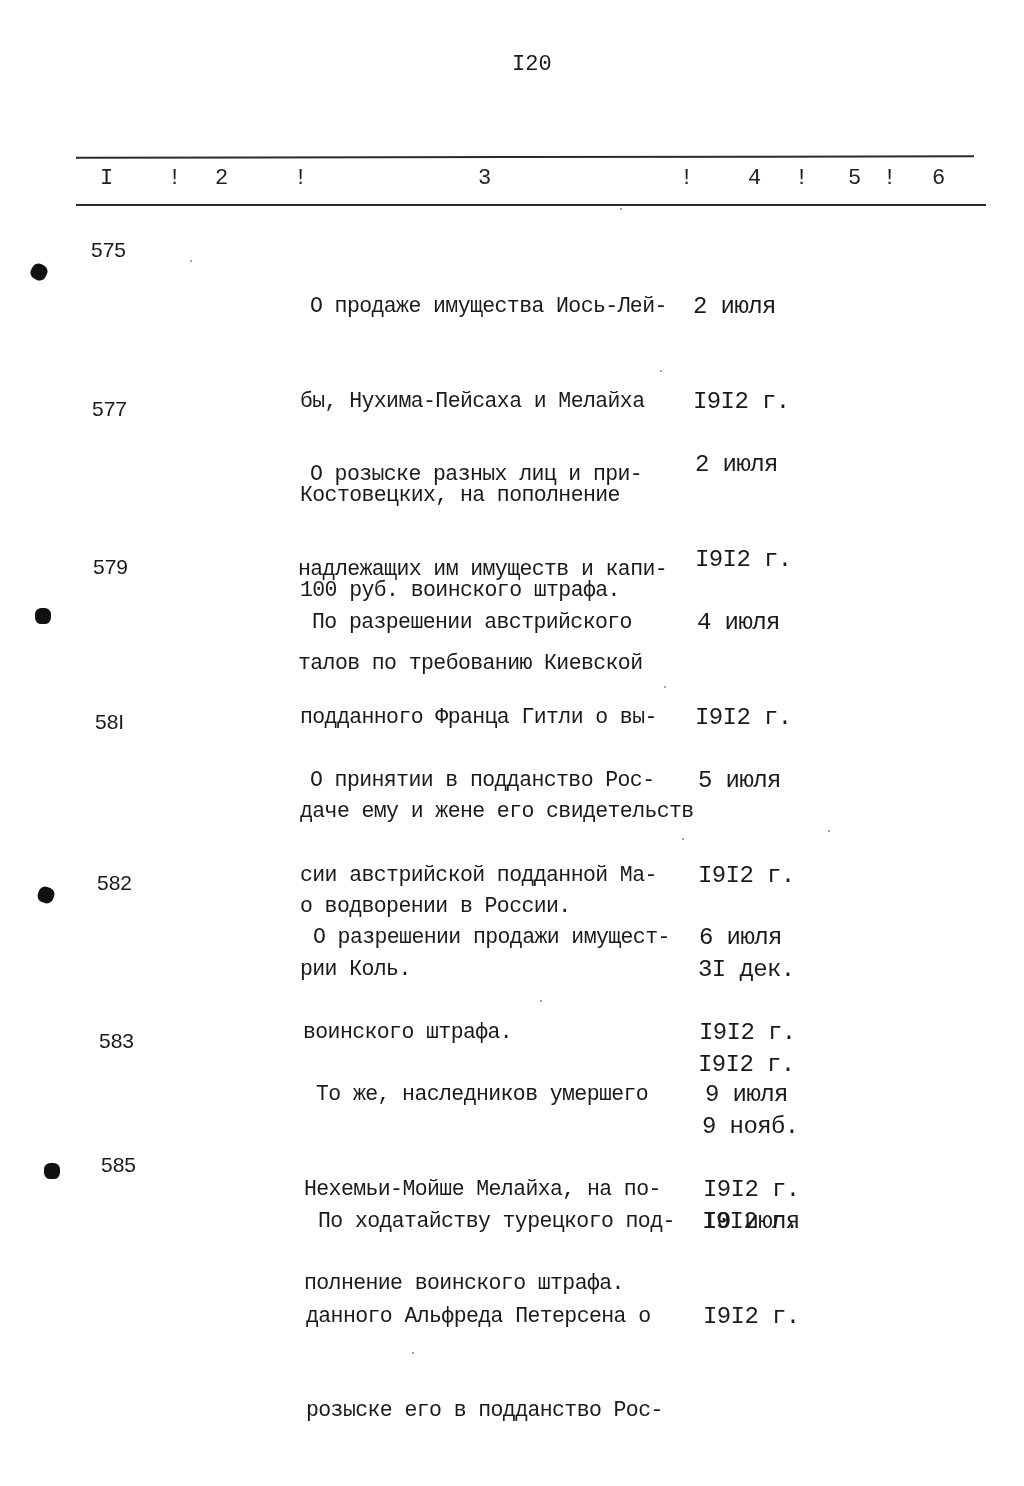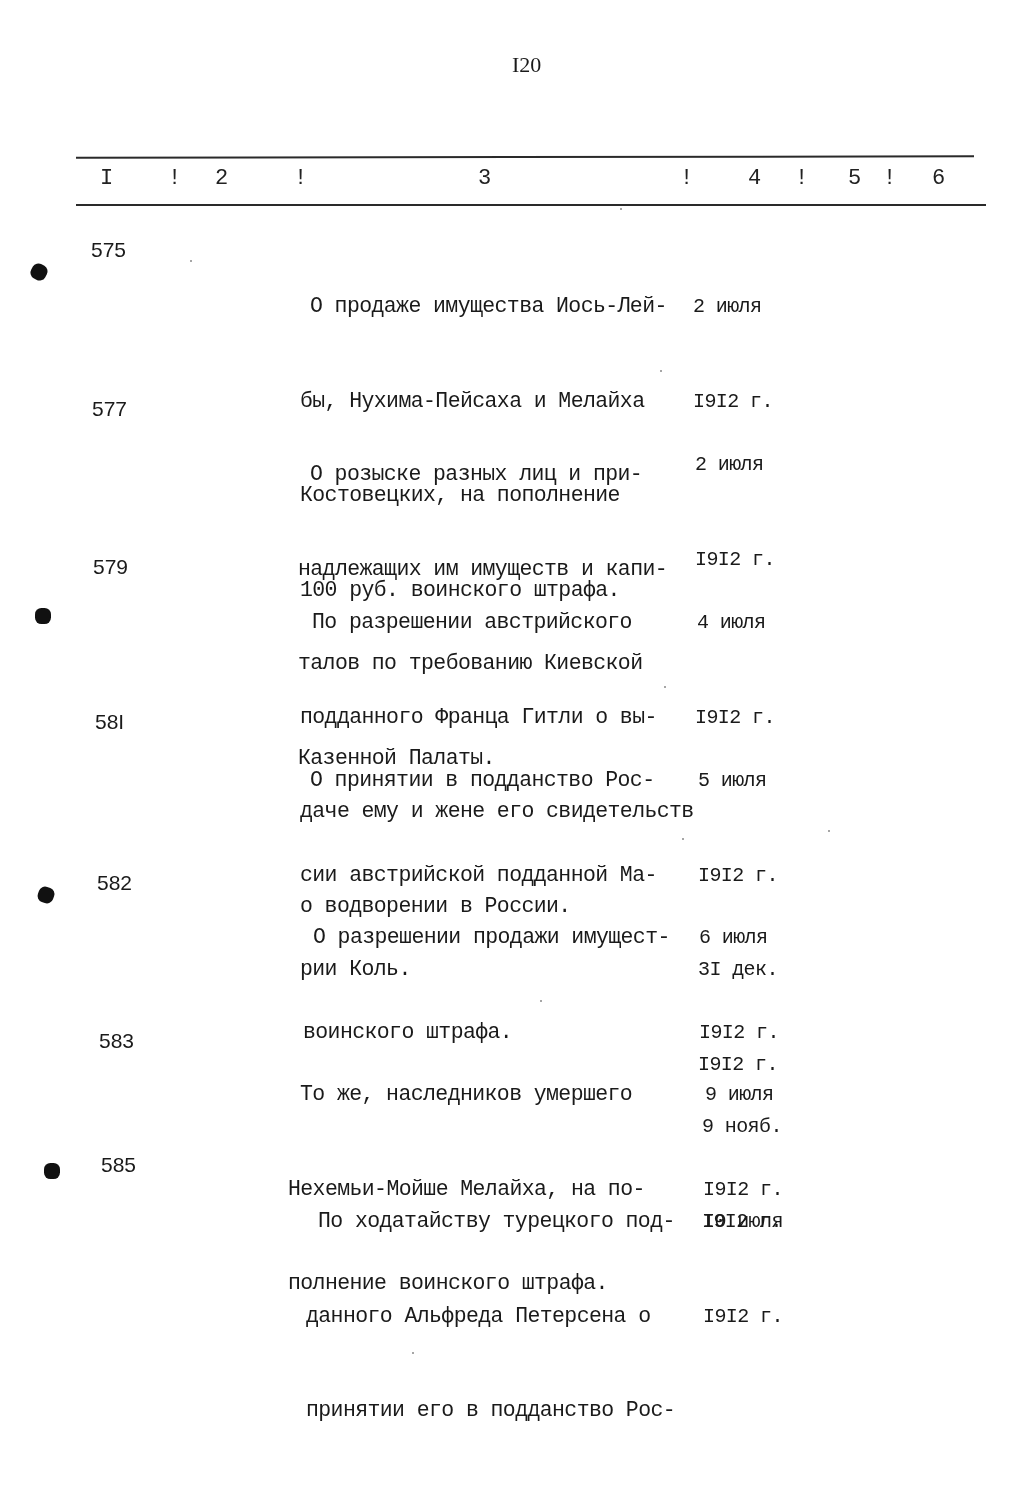--- a/index.html
+++ b/index.html
@@ -2,39 +2,39 @@
 <html><head>
 <meta charset="utf-8">
 <style>
   html, body { margin: 0; padding: 0; background: #ffffff; }
   body {
     width: 1024px; height: 1486px; position: relative; overflow: hidden;
     font-family: "Liberation Mono", "DejaVu Sans Mono", monospace;
     color: #1a1a1a;
   }
   .page-number {
-    position: absolute; left: 512px; top: 52px; font-size: 22px; font-family: Liberation Serif, serif;
+    position: absolute; left: 512px; top: 52px; font-size: 22px;
   }
   .rule {
     position: absolute; left: 76px; height: 2px; background: #2a2a2a;
   }
   .rule.top { top: 156px; width: 898px; transform: rotate(-0.08deg); }
   .rule.bottom { top: 204px; width: 910px; }
   .hdr {
     position: absolute; top: 166px; font-size: 22px; color: #222;
   }
   .entry-num {
     position: absolute; font-family: "Liberation Sans", "DejaVu Sans", sans-serif;
     font-size: 21px; color: #1a1a1a;
   }
   .entry-text {
     position: absolute; font-size: 21.5px; line-height: 31.5px; white-space: pre; letter-spacing: -0.6px;
   }
   .entry-date {
-    position: absolute; font-size: 20px; line-height: 31.5px; white-space: pre; letter-spacing: -0.6px;
+    position: absolute; font-size: 24px; line-height: 31.5px; white-space: pre; letter-spacing: -0.6px;
   }
   .punch {
     position: absolute; width: 16px; height: 16px; background: #111;
     border-radius: 40%;
   }
   .speck { position: absolute; width: 2px; height: 2px; background: #888; border-radius: 50%; }
 </style>
 </head>
 <body>
 
@@ -71,21 +71,20 @@
     <div>I9I2 г.</div>
   </div>
 </div>
 
 <div>
   <span class="entry-num" style="left:92px;top:397px">577</span>
   <div class="entry-text" style="left:298px;top:396px">
     <div style="padding-left:12px">О розыске разных лиц и при-</div>
     <div>надлежащих им имуществ и капи-</div>
     <div>талов по требованию Киевской</div>
-    <div>Казенной Палаты.</div>
   </div>
   <div class="entry-date" style="left:695px;top:386px">
     <div>2 июля</div>
     <div>I9I2 г.</div>
   </div>
 </div>
 
 <div>
   <span class="entry-num" style="left:93px;top:555px">579</span>
   <div class="entry-text" style="left:300px;top:544px">
@@ -124,37 +123,37 @@
   <div class="entry-date" style="left:699px;top:859px">
     <div>6 июля</div>
     <div>I9I2 г.</div>
     <div style="padding-left:3px">9 нояб.</div>
     <div style="padding-left:3px">I9I2 г.</div>
   </div>
 </div>
 
 <div>
   <span class="entry-num" style="left:99px;top:1029px">583</span>
-  <div class="entry-text" style="left:288px;top:1016px">
+  <div class="entry-text" style="left:304px;top:1016px">
     <div style="padding-left:12px">То же, наследников умершего</div>
     <div>Нехемьи-Мойше Мелайха, на по-</div>
     <div>полнение воинского штрафа.</div>
   </div>
   <div class="entry-date" style="left:703px;top:1016px">
     <div style="padding-left:2px">9 июля</div>
     <div>I9I2 г.</div>
   </div>
 </div>
 
 <div>
   <span class="entry-num" style="left:101px;top:1153px">585</span>
   <div class="entry-text" style="left:306px;top:1143px">
     <div style="padding-left:12px">По ходатайству турецкого под-</div>
     <div>данного Альфреда Петерсена о</div>
-    <div>принятии его в подданство Рос-</div>
+    <div>розыске его в подданство Рос-</div>
     
   </div>
   <div class="entry-date" style="left:703px;top:1143px">
     <div>I0 июля</div>
     <div>I9I2 г.</div>
   </div>
 </div>
 
 <div class="punch" style="left:31px;top:264px;transform:rotate(30deg)"></div>
 <div class="punch" style="left:35px;top:608px"></div>

